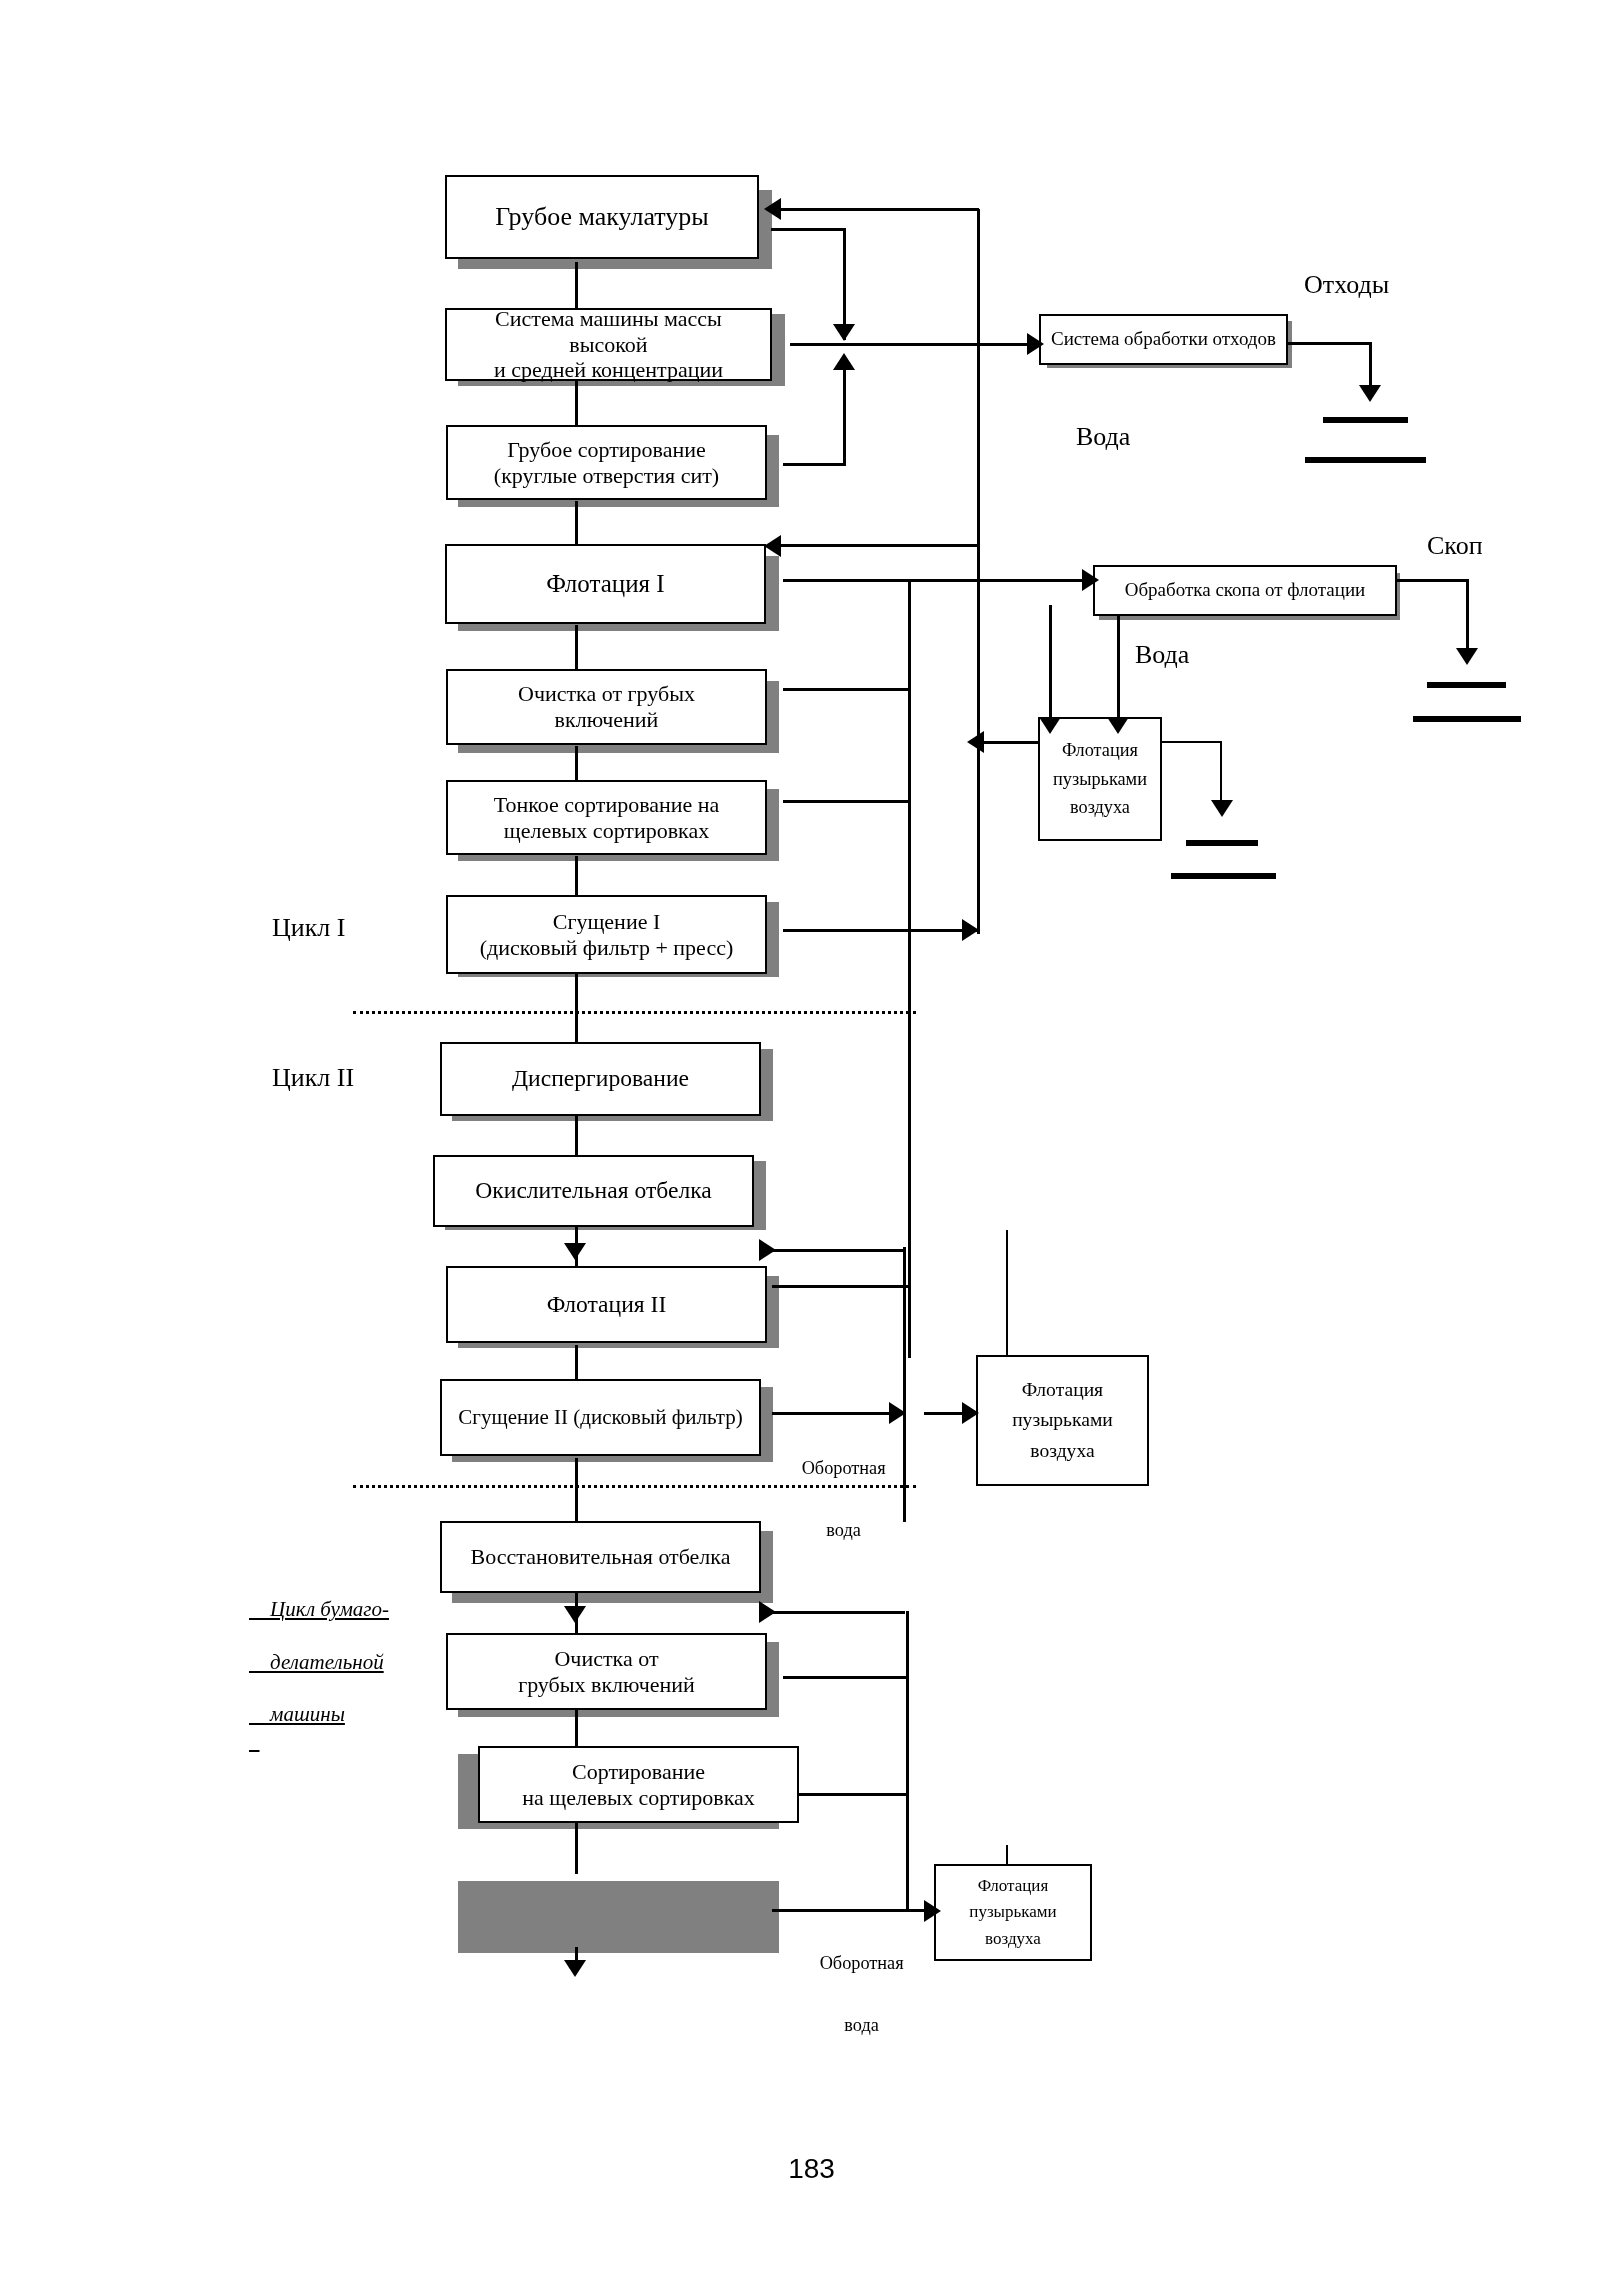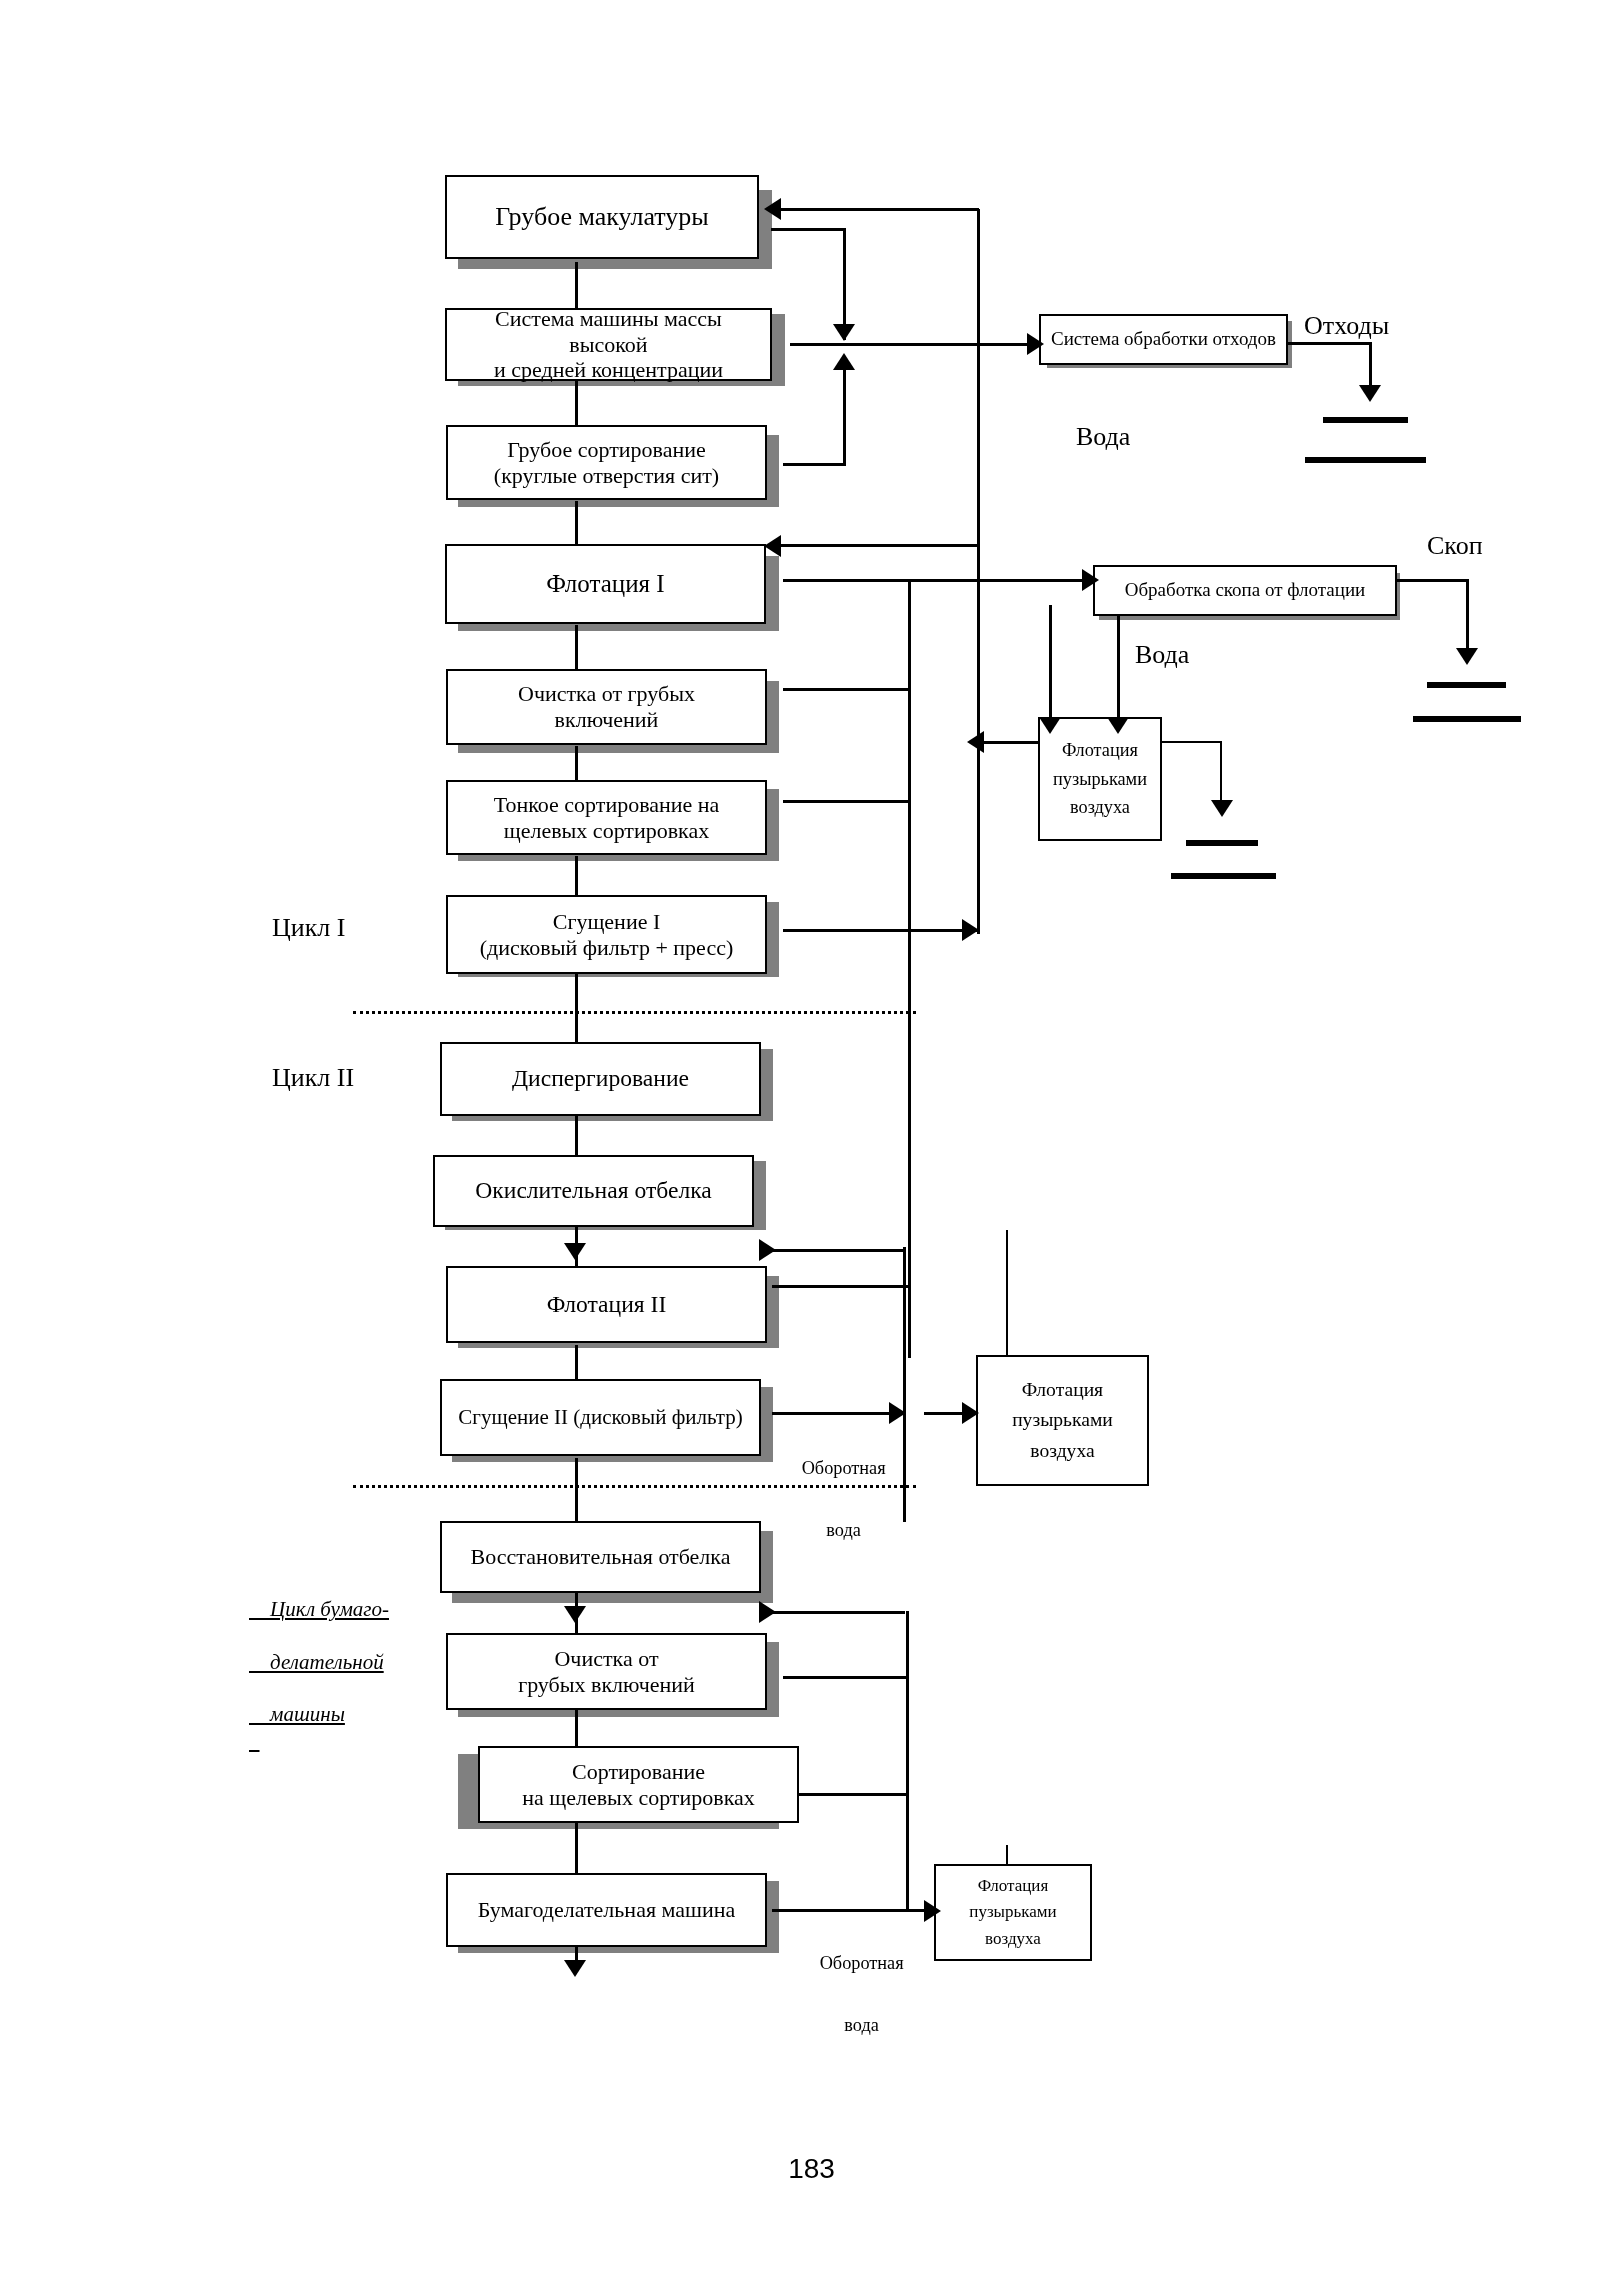--- a/index.html
+++ b/index.html
@@ -242,23 +242,20 @@
     </span>
   </div>
 
   <div class="pbox" style="left:446px;top:1746px;width:321px;height:77px;font-size:22px;margin-left:32px;">
     <span class="tx">
       <span>Сортирование</span><br>
       <span>на щелевых сортировках</span>
     </span>
   </div>
 
-  <div class="pbox" style="left:446px;top:1873px;width:321px;height:74px;font-size:22px;">
-    <span class="tx">Бумагоделательная машина</span>
-  </div>
 
   <div class="pbox" style="left:1039px;top:314px;width:249px;height:51px;font-size:19px;">
     <span class="tx">Система обработки отходов</span>
   </div>
 
   <div class="pbox" style="left:1093px;top:565px;width:304px;height:51px;font-size:19px;">
     <span class="tx">Обработка скопа от флотации</span>
   </div>
 
   <div class="tbox" style="left:1038px;top:717px;width:124px;height:124px;font-size:18.3px;">
@@ -281,21 +278,21 @@
     <span class="tx">
       <span>Флотация</span><br>
       <span>пузырьками</span><br>
       <span>воздуха</span>
     </span>
   </div>
 
   <div class="sep" style="left:353px;top:1011px;width:563px;"></div>
   <div class="sep" style="left:353px;top:1485px;width:563px;"></div>
 
-  <div class="lbl" style="left:1304px;top:270px;font-size:26px;margin-top:41px;">Отходы</div>
+  <div class="lbl" style="left:1304px;top:270px;font-size:26px;">Отходы</div>
   <div class="lbl" style="left:1076px;top:422px;font-size:26px;">Вода</div>
   <div class="lbl" style="left:1427px;top:531px;font-size:26px;">Скоп</div>
   <div class="lbl" style="left:1135px;top:640px;font-size:26px;">Вода</div>
 
   <div class="lbl" style="left:272px;top:913px;font-size:26px;">Цикл I</div>
   <div class="lbl" style="left:272px;top:1063px;font-size:26px;">Цикл II</div>
 
   <div class="lbl it" style="left:249px;top:1570px;width:196px;font-size:21px;">
     <span>Цикл бумаго-</span><br>
     <span>делательной</span><br>

